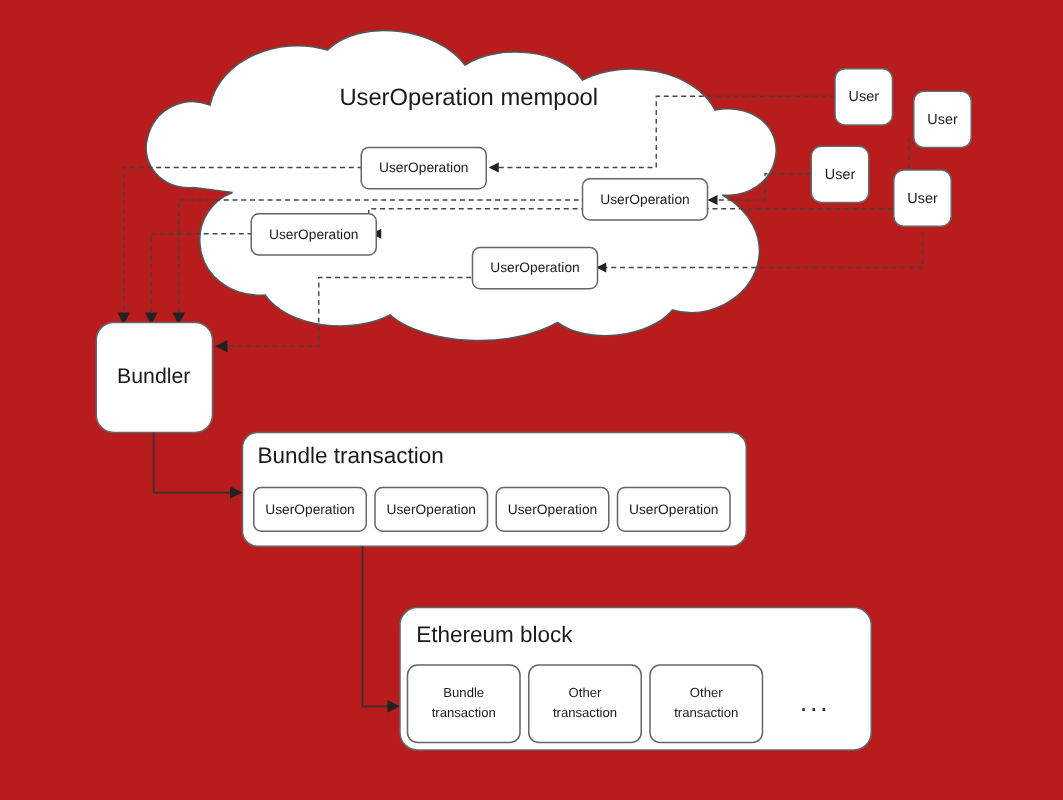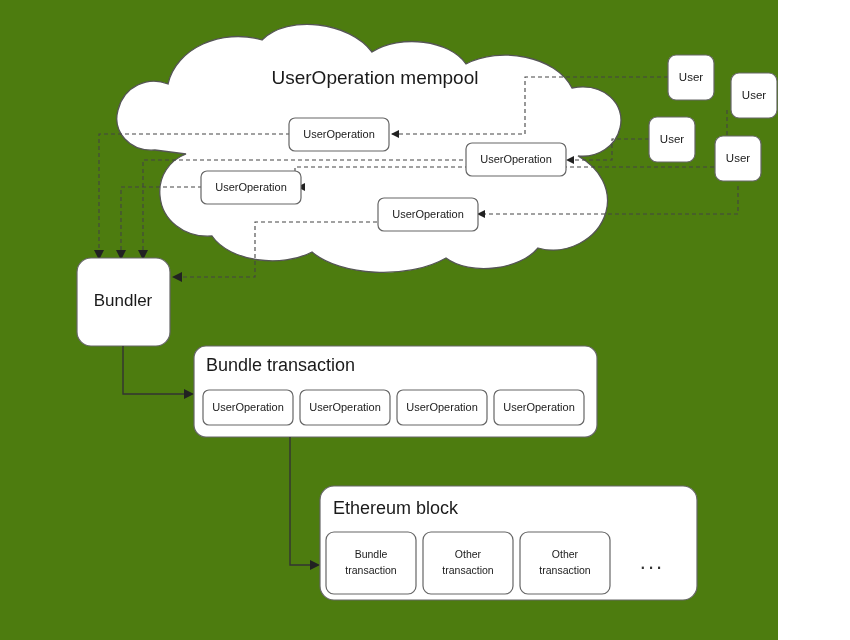--- a/index.html
+++ b/index.html
@@ -8,23 +8,23 @@
     background: #ffffff;
   }
   body {
     width: 850px;
     height: 640px;
     font-family: "Liberation Sans", sans-serif;
     overflow: hidden;
   }
   #diagram-root {
     position: relative;
-    width: 778px;
+    width: 850px;
     height: 640px;
-    background: #4d7c0f;
+    background: #b91c1c;
   }
   svg#diagram-svg {
     position: absolute;
     left: 0;
     top: 0;
     width: 850px;
     height: 640px;
     display: block;
   }
   .shape-fill {

